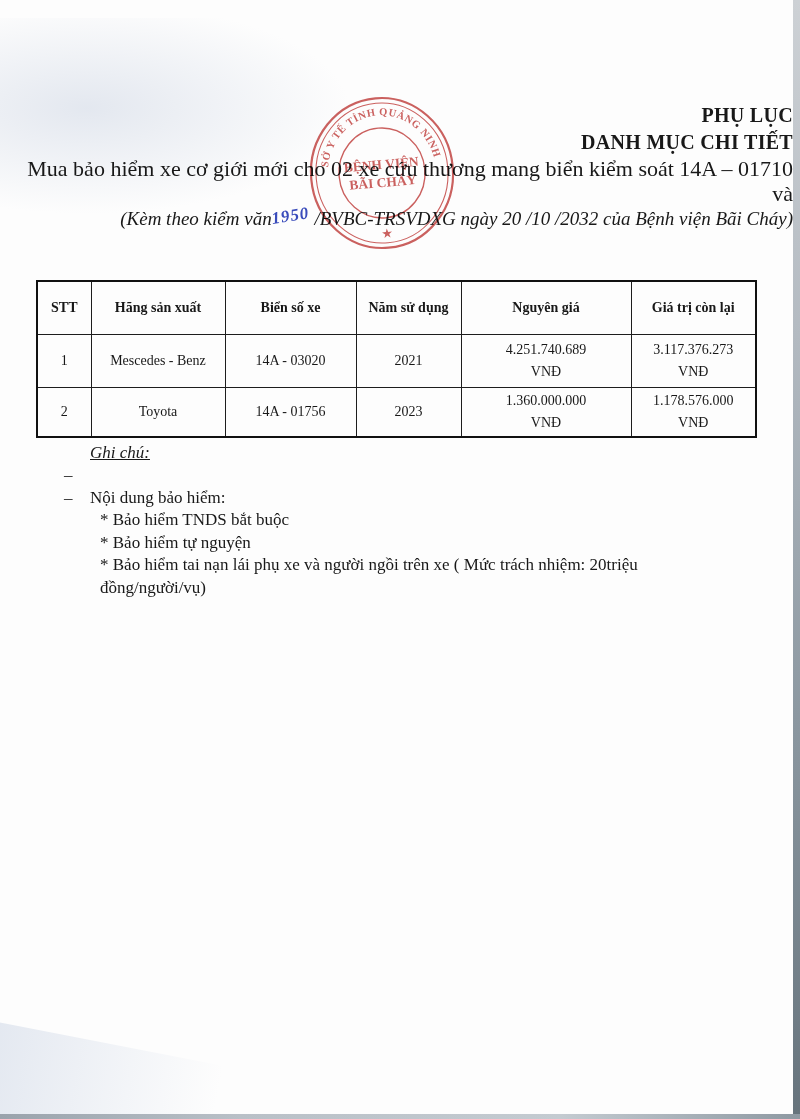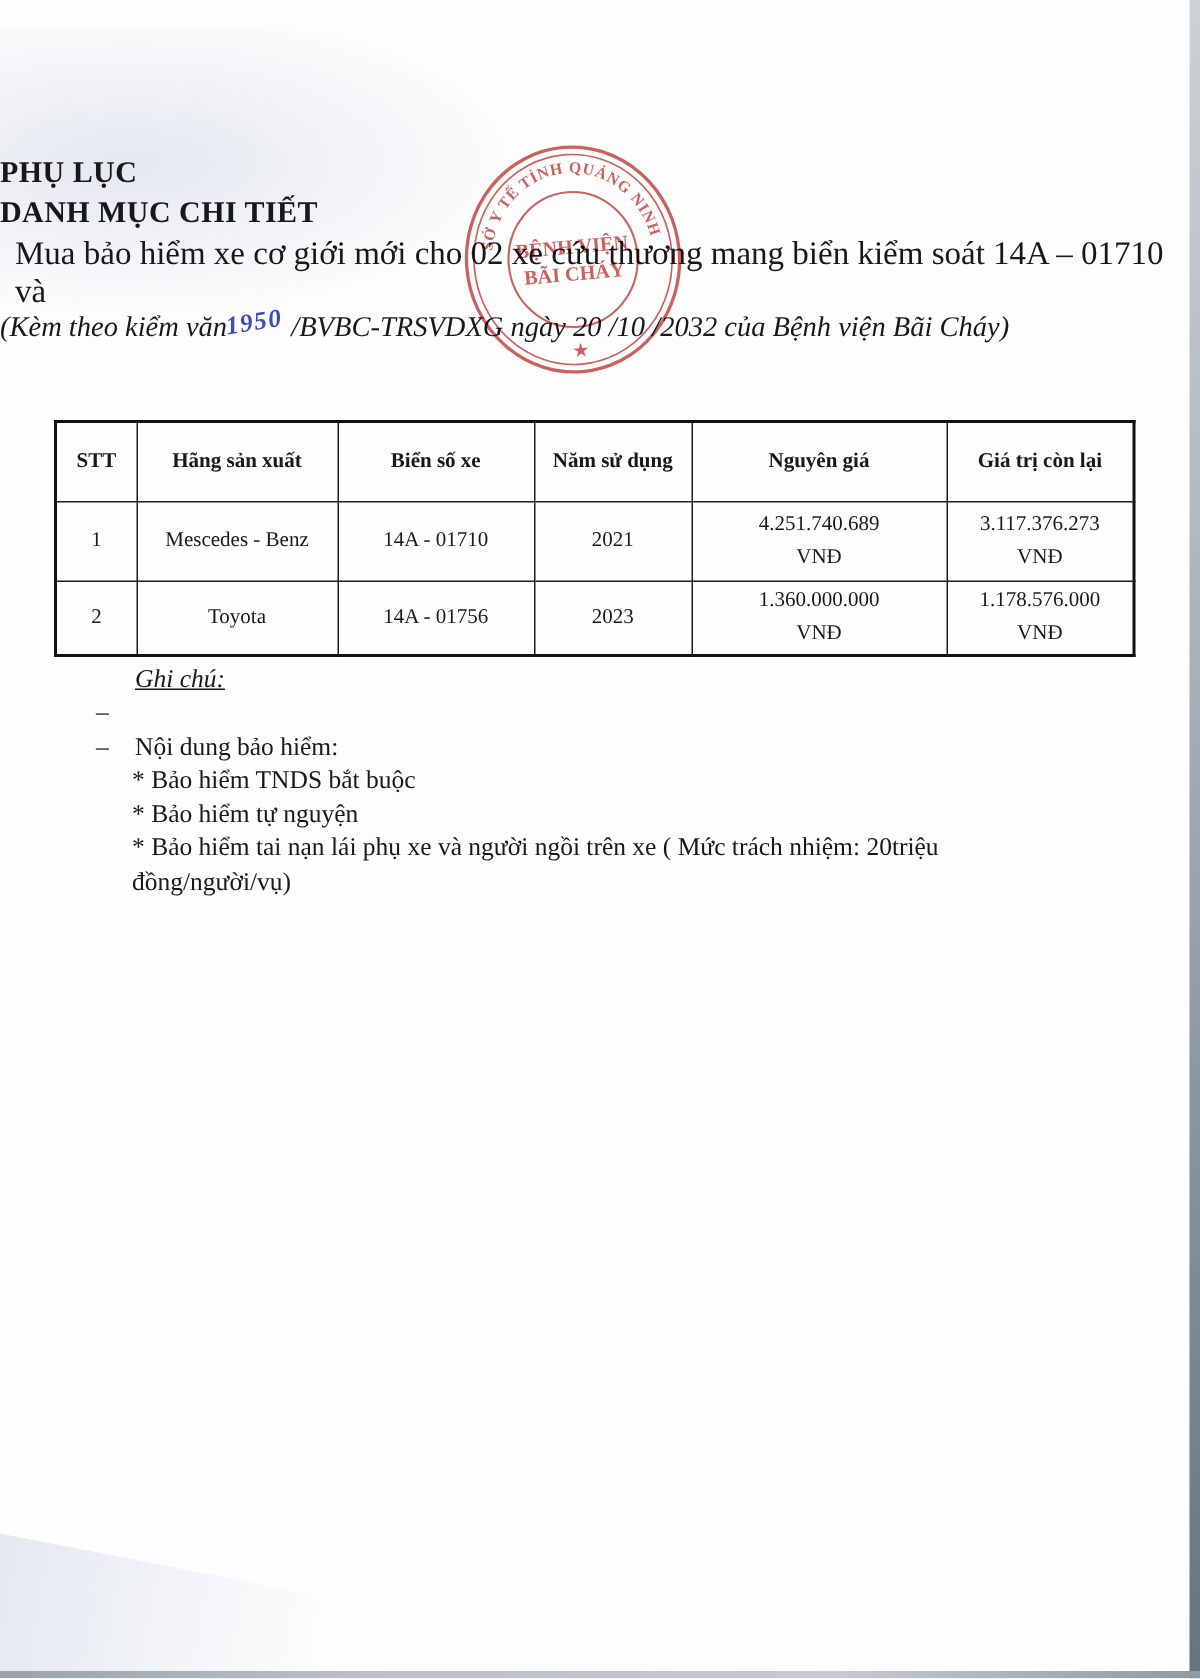--- a/index.html
+++ b/index.html
@@ -24,21 +24,21 @@
   }
   .edge-right {
     position:absolute; top:0; right:0; width:7px; height:100%;
     background:linear-gradient(180deg,#cdd1d5 0%,#b3bac1 30%,#8b97a0 65%,#66737c 100%);
   }
   .edge-bottom {
     position:absolute; left:0; bottom:0; width:100%; height:5px;
     background:linear-gradient(90deg,#9aa3ac,#b9c0c7 30%,#c4cbd1 70%,#8e99a2);
   }
   
-  .doc-header { position:absolute; top:102px; left:0; width:793px; text-align:left; }
+  .doc-header { position:absolute; top:102px; left:0; width:793px; text-align:right; }
   .doc-title { font-size:20px; font-weight:bold; line-height:27px; letter-spacing:0.3px; }
   .doc-sub { font-size:22px; line-height:25px;padding-left:10px; }
   .doc-attach { font-size:19px; line-height:25px; font-style:italic; }
   .handwritten {
     display:inline-block; color:#3a4cbb; font-style:italic; font-weight:bold;
     font-size:17px; transform:rotate(-9deg) translateY(-4px);
     letter-spacing:1px;
   }
   
   .stamp {
@@ -63,21 +63,21 @@
   .row-2 { height:49px; }
   .money div { line-height:22px; }
   
   .notes { position:absolute; top:441px; left:64px; width:646px; font-size:17px; }
   .notes-heading {
     margin-left:26px; font-style:italic; line-height:23px;
     text-decoration:underline; width:fit-content;
   }
   .note-item { display:flex; line-height:22.5px; }
   .note-marker { width:26px; flex:0 0 26px; }
-  .note-sub { margin-left:24px; width:625px; line-height:22.5px; }
+  .note-sub { margin-left:36px; width:625px; line-height:22.5px; }
 </style>
 </head>
 <body>
 
 <div class="page">
 
   <div class="smudge-topleft"></div>
   <div class="smudge-bottomleft"></div>
   <div class="edge-right"></div>
   <div class="edge-bottom"></div>
@@ -118,21 +118,21 @@
         <th>Biển số xe</th>
         <th>Năm sử dụng</th>
         <th>Nguyên giá</th>
         <th>Giá trị còn lại</th>
       </tr>
     </thead>
     <tbody>
       <tr class="row-1">
         <td>1</td>
         <td>Mescedes - Benz</td>
-        <td>14A - 01710</td>
+        <td>14A - 03020</td>
         <td>2021</td>
         <td class="money">
           <div>4.251.740.689</div>
           <div>VNĐ</div>
         </td>
         <td class="money">
           <div>3.117.376.273</div>
           <div>VNĐ</div>
         </td>
       </tr>

